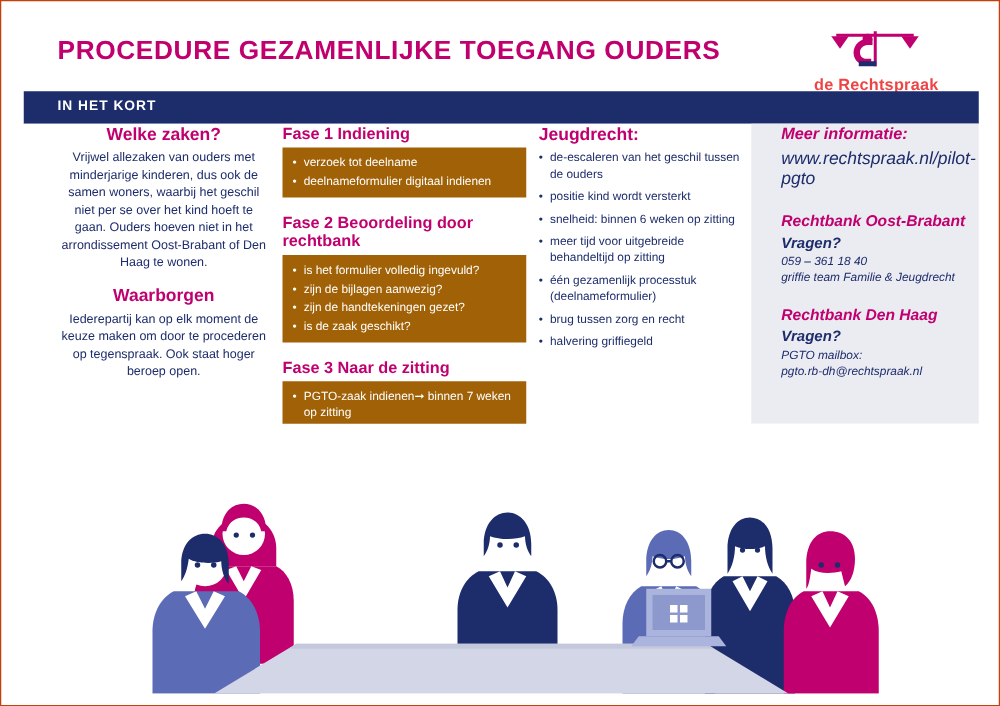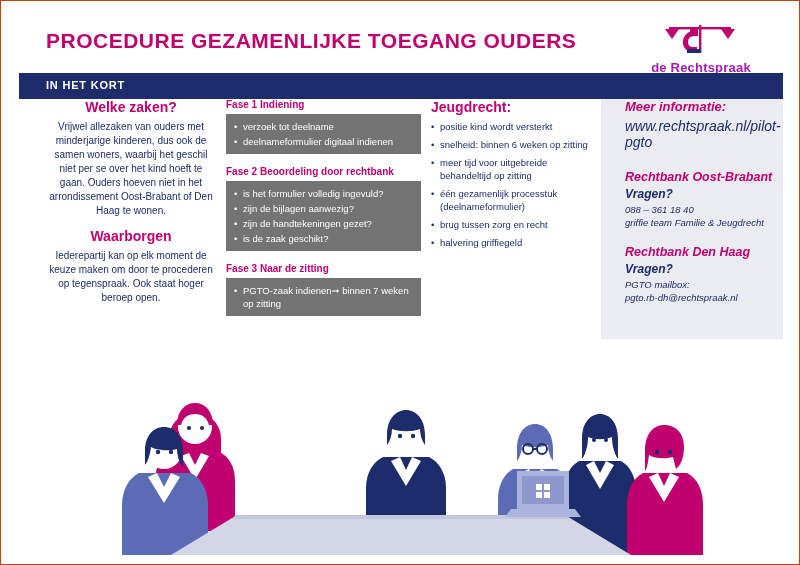--- a/index.html
+++ b/index.html
@@ -26,21 +26,21 @@
     font-size:21px;font-weight:bold;letter-spacing:0.5px;
     color:#c0006e;
     font-family:"Liberation Sans", sans-serif;
   }
   .logo{
     position:absolute;right:22px;top:8px;width:120px;height:56px;
     text-align:center;
   }
   .logo svg{display:block;margin:0 auto;}
   .logo-text{
-    font-size:13px;color:#a21caf;font-weight:bold;margin-top:1px;
+    font-size:13px;color:#ef4444;font-weight:bold;margin-top:1px;
     letter-spacing:0.2px;
   }
   
   .bluebar{
     position:absolute;left:18px;top:72px;width:764px;height:26px;
     background:#1d2c6b;
   }
   .bluebar span{
     position:absolute;left:27px;top:6px;
     color:#ffffff;font-size:11px;font-weight:bold;letter-spacing:0.8px;
@@ -59,24 +59,24 @@
     position:absolute;left:582px;top:0;width:182px;height:240px;
     background:#ebebf2;
   }
   .h-pink{
     color:#c0006e;font-size:14px;font-weight:bold;margin:0 0 5px 0;
   }
   .body-blue{
     color:#1d2c6b;font-size:10px;line-height:14px;margin:0 0 10px 0;
   }
   .phase-title{
-    color:#c0006e;font-size:10px;font-weight:bold;margin:0 0 4px 0;
+    color:#c0006e;font-size:13px;font-weight:bold;margin:0 0 4px 0;
   }
   .magenta-box{
-    background:#737373;color:#ffffff;padding:6px 8px 6px 8px;
+    background:#a16207;color:#ffffff;padding:6px 8px 6px 8px;
     margin:0 0 12px 0;
   }
   .magenta-box ul{margin:0;padding:0;list-style:none;}
   .magenta-box li{
     font-size:9.5px;line-height:13px;padding-left:9px;position:relative;
     margin-bottom:2px;
   }
   .magenta-box li:last-child{margin-bottom:0;}
   .magenta-box li:before{
     content:"•";position:absolute;left:0;top:0;
@@ -177,37 +177,38 @@
       <div class="magenta-box">
         <ul>
           <li>PGTO-zaak indienen➞ binnen 7 weken op zitting</li>
         </ul>
       </div>
     </div>
 
     <div class="col col3">
       <p class="h-pink">Jeugdrecht:</p>
       <ul class="ben-list">
+        <li>de-escaleren van het geschil tussen de ouders</li>
         <li>positie kind wordt versterkt</li>
         <li>snelheid: binnen 6 weken op zitting</li>
         <li>meer tijd voor uitgebreide behandeltijd op zitting</li>
         <li>één gezamenlijk processtuk (deelnameformulier)</li>
         <li>brug tussen zorg en recht</li>
         <li>halvering griffiegeld</li>
       </ul>
     </div>
 
     <div class="col col4">
       <div class="side-inner">
         <p class="side-h">Meer informatie:</p>
         <p class="side-url">www.rechtspraak.nl/pilot-pgto</p>
 
         <p class="side-court">Rechtbank Oost-Brabant</p>
         <p class="side-vragen">Vragen?</p>
-        <p class="side-line">088 – 361 18 40</p>
+        <p class="side-line">059 – 361 18 40</p>
         <p class="side-line">griffie team Familie &amp; Jeugdrecht</p>
 
         <div class="spacer16"></div>
 
         <p class="side-court">Rechtbank Den Haag</p>
         <p class="side-vragen">Vragen?</p>
         <p class="side-line">PGTO mailbox:</p>
         <p class="side-line">pgto.rb-dh@rechtspraak.nl</p>
       </div>
     </div>

